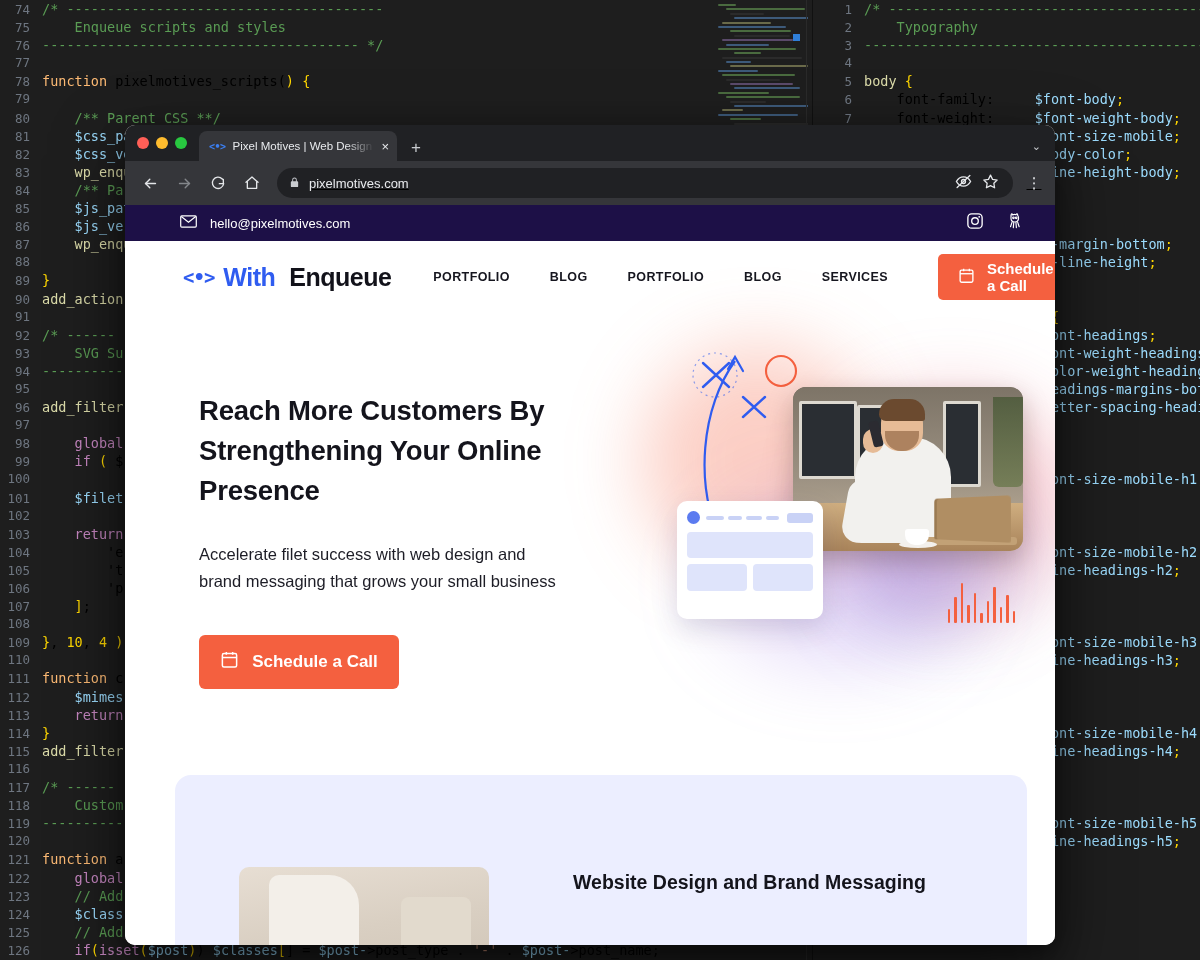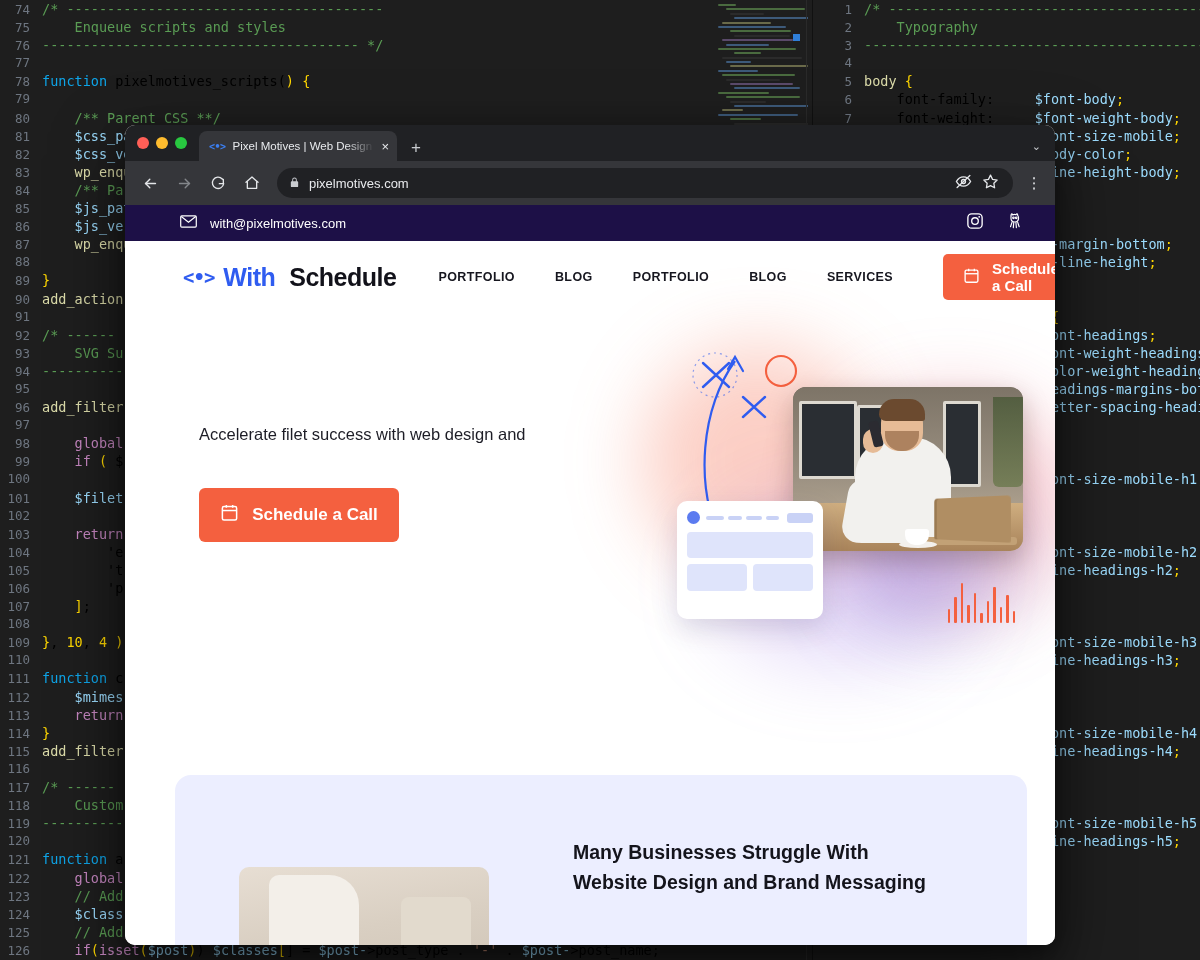--- a/index.html
+++ b/index.html
@@ -29,21 +29,21 @@
 
   .gutter-row { display: flex; height: 18.1px; align-items: baseline; }
   .ln {
     width: 42px; text-align: right; padding-right: 12px;
     color: #6e7681; flex: none; font-size: 12.5px;
   }
   .pane-right .ln { width: 44px; }
   .code { flex: 1; }
 
   .t-cmt  { color: #5a9c54; }
-  .t-kw   { color: #0ea5e9; }
+  .t-kw   { color: #fdba74; }
   .t-kw2  { color: #c586c0; }
   .t-fn   { color: #dcdcaa; }
   .t-var  { color: #9cdcfe; }
   .t-str  { color: #ce9178; }
   .t-yel  { color: #ffd700; }
 
   
   .minimap {
     position: absolute; top: 0; left: 712px; width: 96px; height: 130px;
     background: #1e1e1e; overflow: hidden; padding: 4px 6px;
@@ -96,21 +96,21 @@
     overflow: hidden; white-space: nowrap;
     mask-image: linear-gradient(to right, #000 80%, transparent 100%);
     -webkit-mask-image: linear-gradient(to right, #000 80%, transparent 100%);
   }
   .tab-close { color: #e8eaed; font-size: 13px; line-height: 1; flex: none; }
   .newtab { color: #c9ccd0; font-size: 17px; margin: 0 0 5px 14px; line-height: 1; }
   .tb-chevron { position: absolute; right: 14px; bottom: 8px; color: #c9ccd0; font-size: 11px; }
 
   .toolbar {
     height: 44px; background: #35363a; flex: none;
-    display: flex; align-items: center; padding: 0 10px; gap: 4px;
+    display: flex; align-items: center; padding: 0 10px; gap: 4px; text-decoration: underline;
   }
   .tb-icon {
     width: 30px; height: 30px; display: flex; align-items: center; justify-content: center;
     color: #e4e6e9; font-size: 15px;
   }
   .tb-icon.dim { color: #84878b; }
   .omnibox {
     flex: 1; height: 30px; background: #202124; border-radius: 15px;
     display: flex; align-items: center; padding: 0 12px; gap: 9px;
     margin: 0 6px;
@@ -377,21 +377,21 @@
   <div class="viewport">
 
     <div class="topbar">
       <div class="topbar-mail">
         <span>
           <svg width="17" height="13" viewBox="0 0 24 18" fill="none" stroke="#ffffff" stroke-width="1.7">
               <rect x="1" y="1" width="22" height="16" rx="1.5"></rect>
               <path d="M1.8 2 12 10 22.2 2"></path>
             </svg>
         </span>
-        <span class="lbl">with@pixelmotives.com</span>
+        <span class="lbl">hello@pixelmotives.com</span>
       </div>
       <div class="topbar-social">
         <span>
           <svg width="18" height="18" viewBox="0 0 24 24" fill="none" stroke="#ffffff" stroke-width="1.8">
               <rect x="2.5" y="2.5" width="19" height="19" rx="5"></rect>
               <circle cx="12" cy="12" r="4.4"></circle>
               <circle cx="17.6" cy="6.4" r="1.2" fill="#fff" stroke="none"></circle>
             </svg>
         </span>
         <span>
@@ -402,43 +402,48 @@
             <path d="M8.3 13.6 L6.2 19.8 M10.6 14 L10 21 M13.6 14 L14.2 21 M15.9 13.6 L18 19.8"></path>
           </svg>
         </span>
       </div>
     </div>
 
     <div class="nav">
       <div class="logo">
         <span class="logo-mark">&lt;•&gt;</span>
         <span class="logo-a">With</span>
-          <span class="logo-b">Schedule</span>
+          <span class="logo-b">Enqueue</span>
       </div>
       <a class="navlink">PORTFOLIO</a>
       <a class="navlink">BLOG</a>
       <a class="navlink">PORTFOLIO</a>
       <a class="navlink">BLOG</a>
       <a class="navlink">SERVICES</a>
       <div class="nav-cta">
         <span>
           <svg width="17" height="17" viewBox="0 0 24 24" fill="none" stroke="#ffffff" stroke-width="1.9">
               <rect x="3" y="4.5" width="18" height="17" rx="2"></rect>
               <line x1="3" y1="9.5" x2="21" y2="9.5"></line>
               <line x1="8" y1="2.5" x2="8" y2="6"></line>
               <line x1="16" y1="2.5" x2="16" y2="6"></line>
             </svg>
         </span>
         <span>Schedule a Call</span>
       </div>
     </div>
 
     <div class="hero">
+      <h1 class="hero-h1">
+        <span>Reach More Customers By</span><br>
+        <span>Strengthening Your Online Presence</span>
+      </h1>
       <p class="hero-sub">
         <span>Accelerate filet success with web design and</span><br>
+        <span>brand messaging that grows your small business</span>
       </p>
       <div class="hero-cta">
         <span>
           <svg width="19" height="19" viewBox="0 0 24 24" fill="none" stroke="#ffffff" stroke-width="1.9">
               <rect x="3" y="4.5" width="18" height="17" rx="2"></rect>
               <line x1="3" y1="9.5" x2="21" y2="9.5"></line>
               <line x1="8" y1="2.5" x2="8" y2="6"></line>
               <line x1="16" y1="2.5" x2="16" y2="6"></line>
             </svg>
         </span>
@@ -522,19 +527,19 @@
       <div class="s2-photo">
         <div class="s2-chairback"></div>
         <div class="s2-chair2"></div>
 
       </div>
       <svg class="s2-circle" viewBox="0 0 44 44">
         <circle cx="22" cy="24" r="19" fill="none" stroke="#2f5cf0" stroke-width="2.4"></circle>
         <circle cx="22" cy="26" r="9" fill="none" stroke="#f4603f" stroke-width="2.4"></circle>
       </svg>
       <h2 class="s2-head">
-        <span>Many Businesses Struggle With</span><br>
+        <br>
         <span>Website Design and Brand Messaging</span>
       </h2>
     </div>
 
   </div>
 </div>
 
 </body></html>

